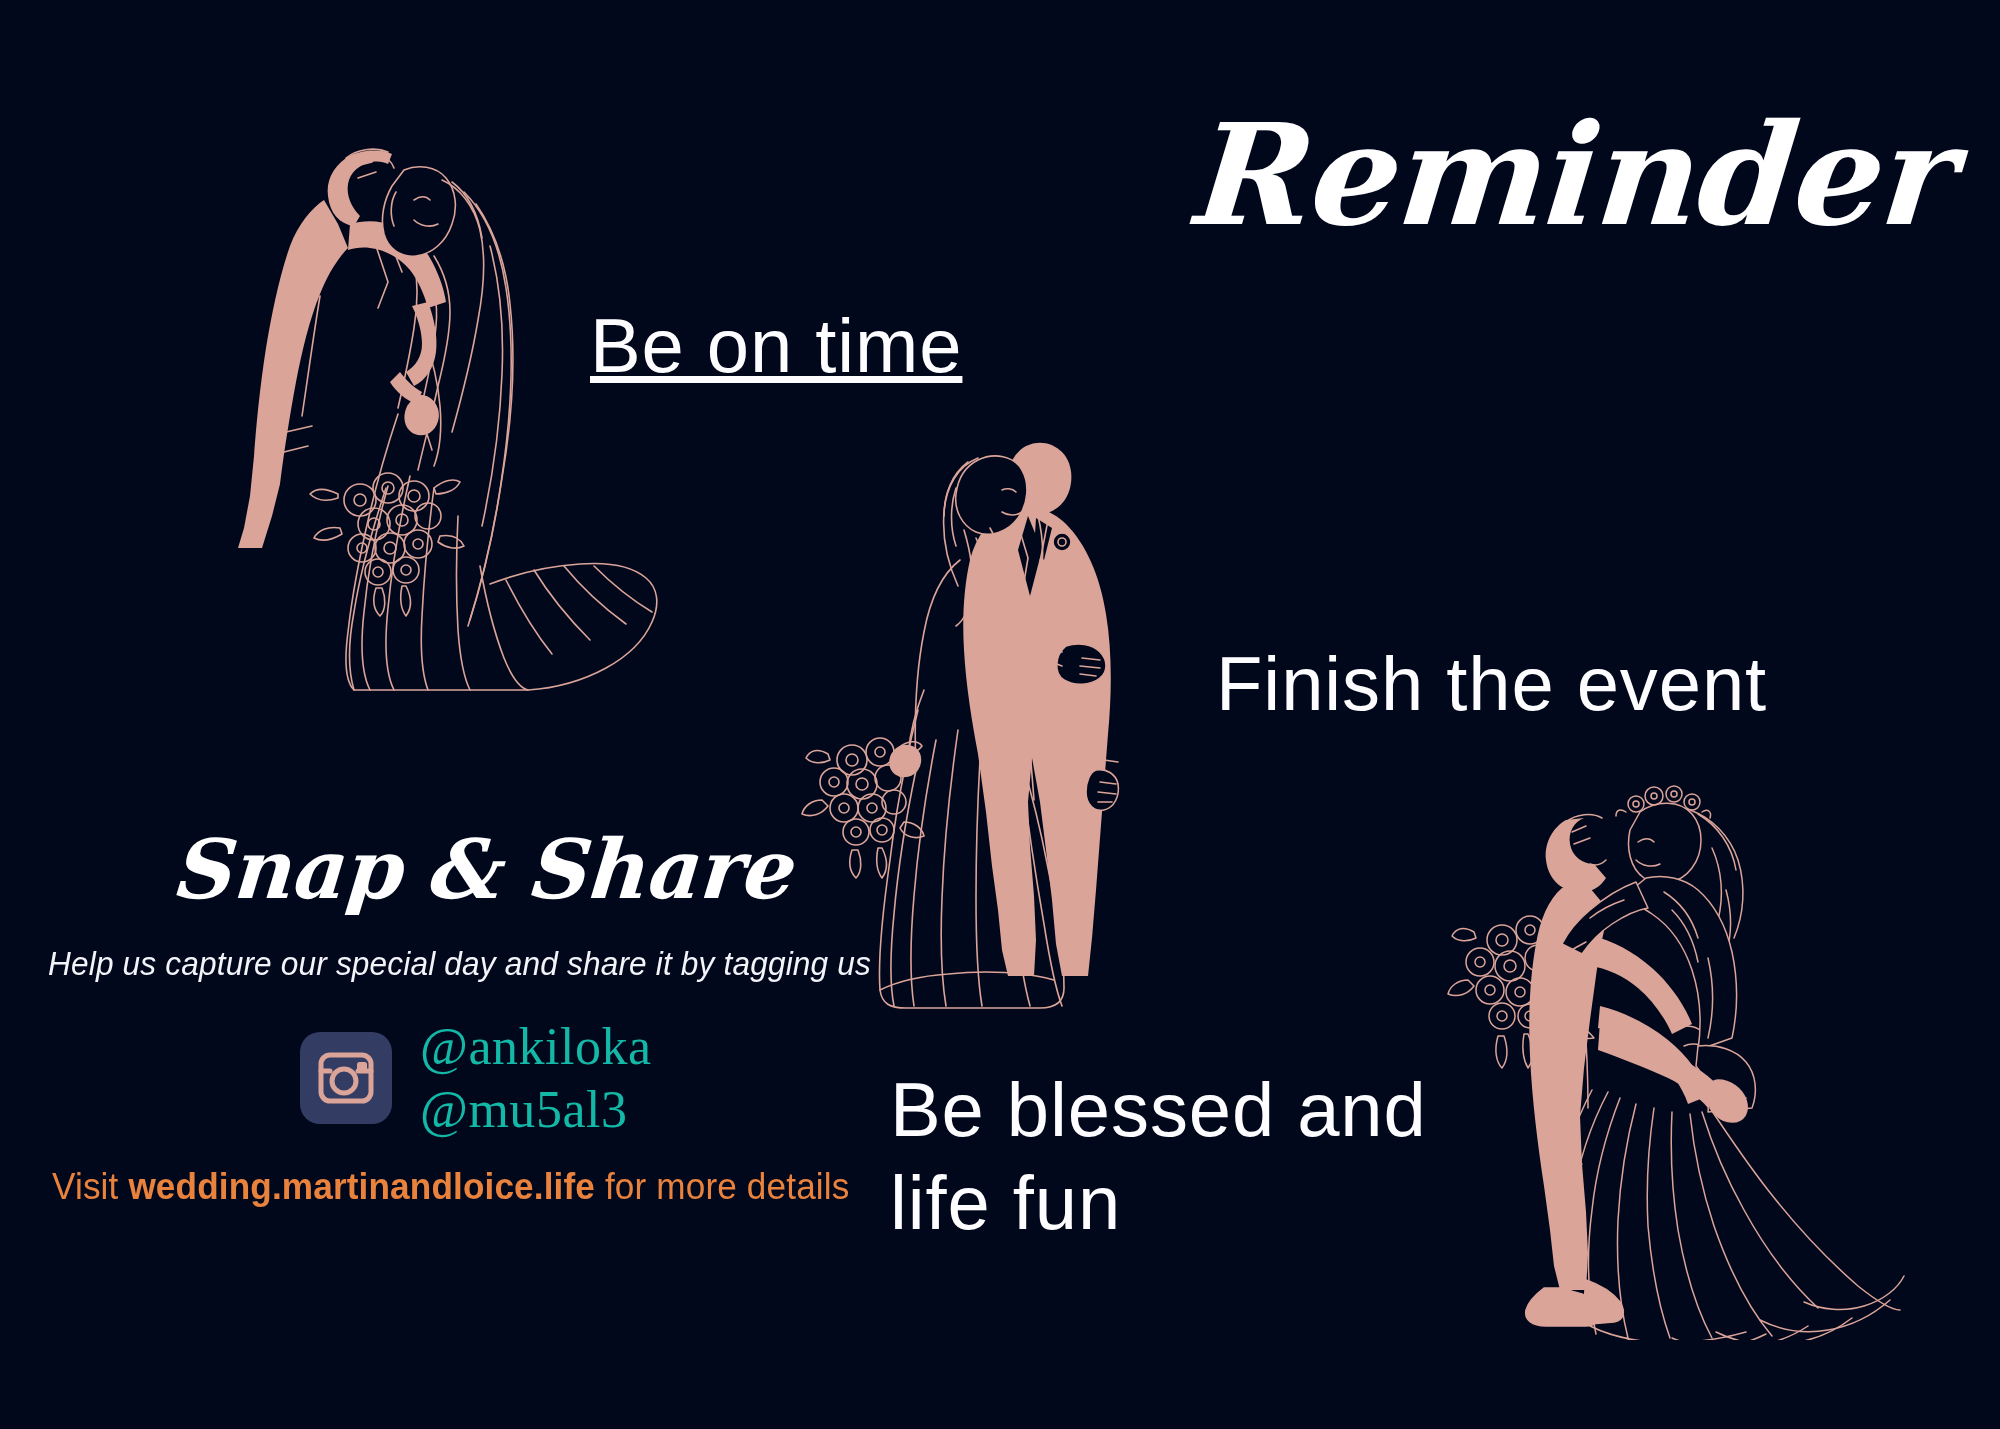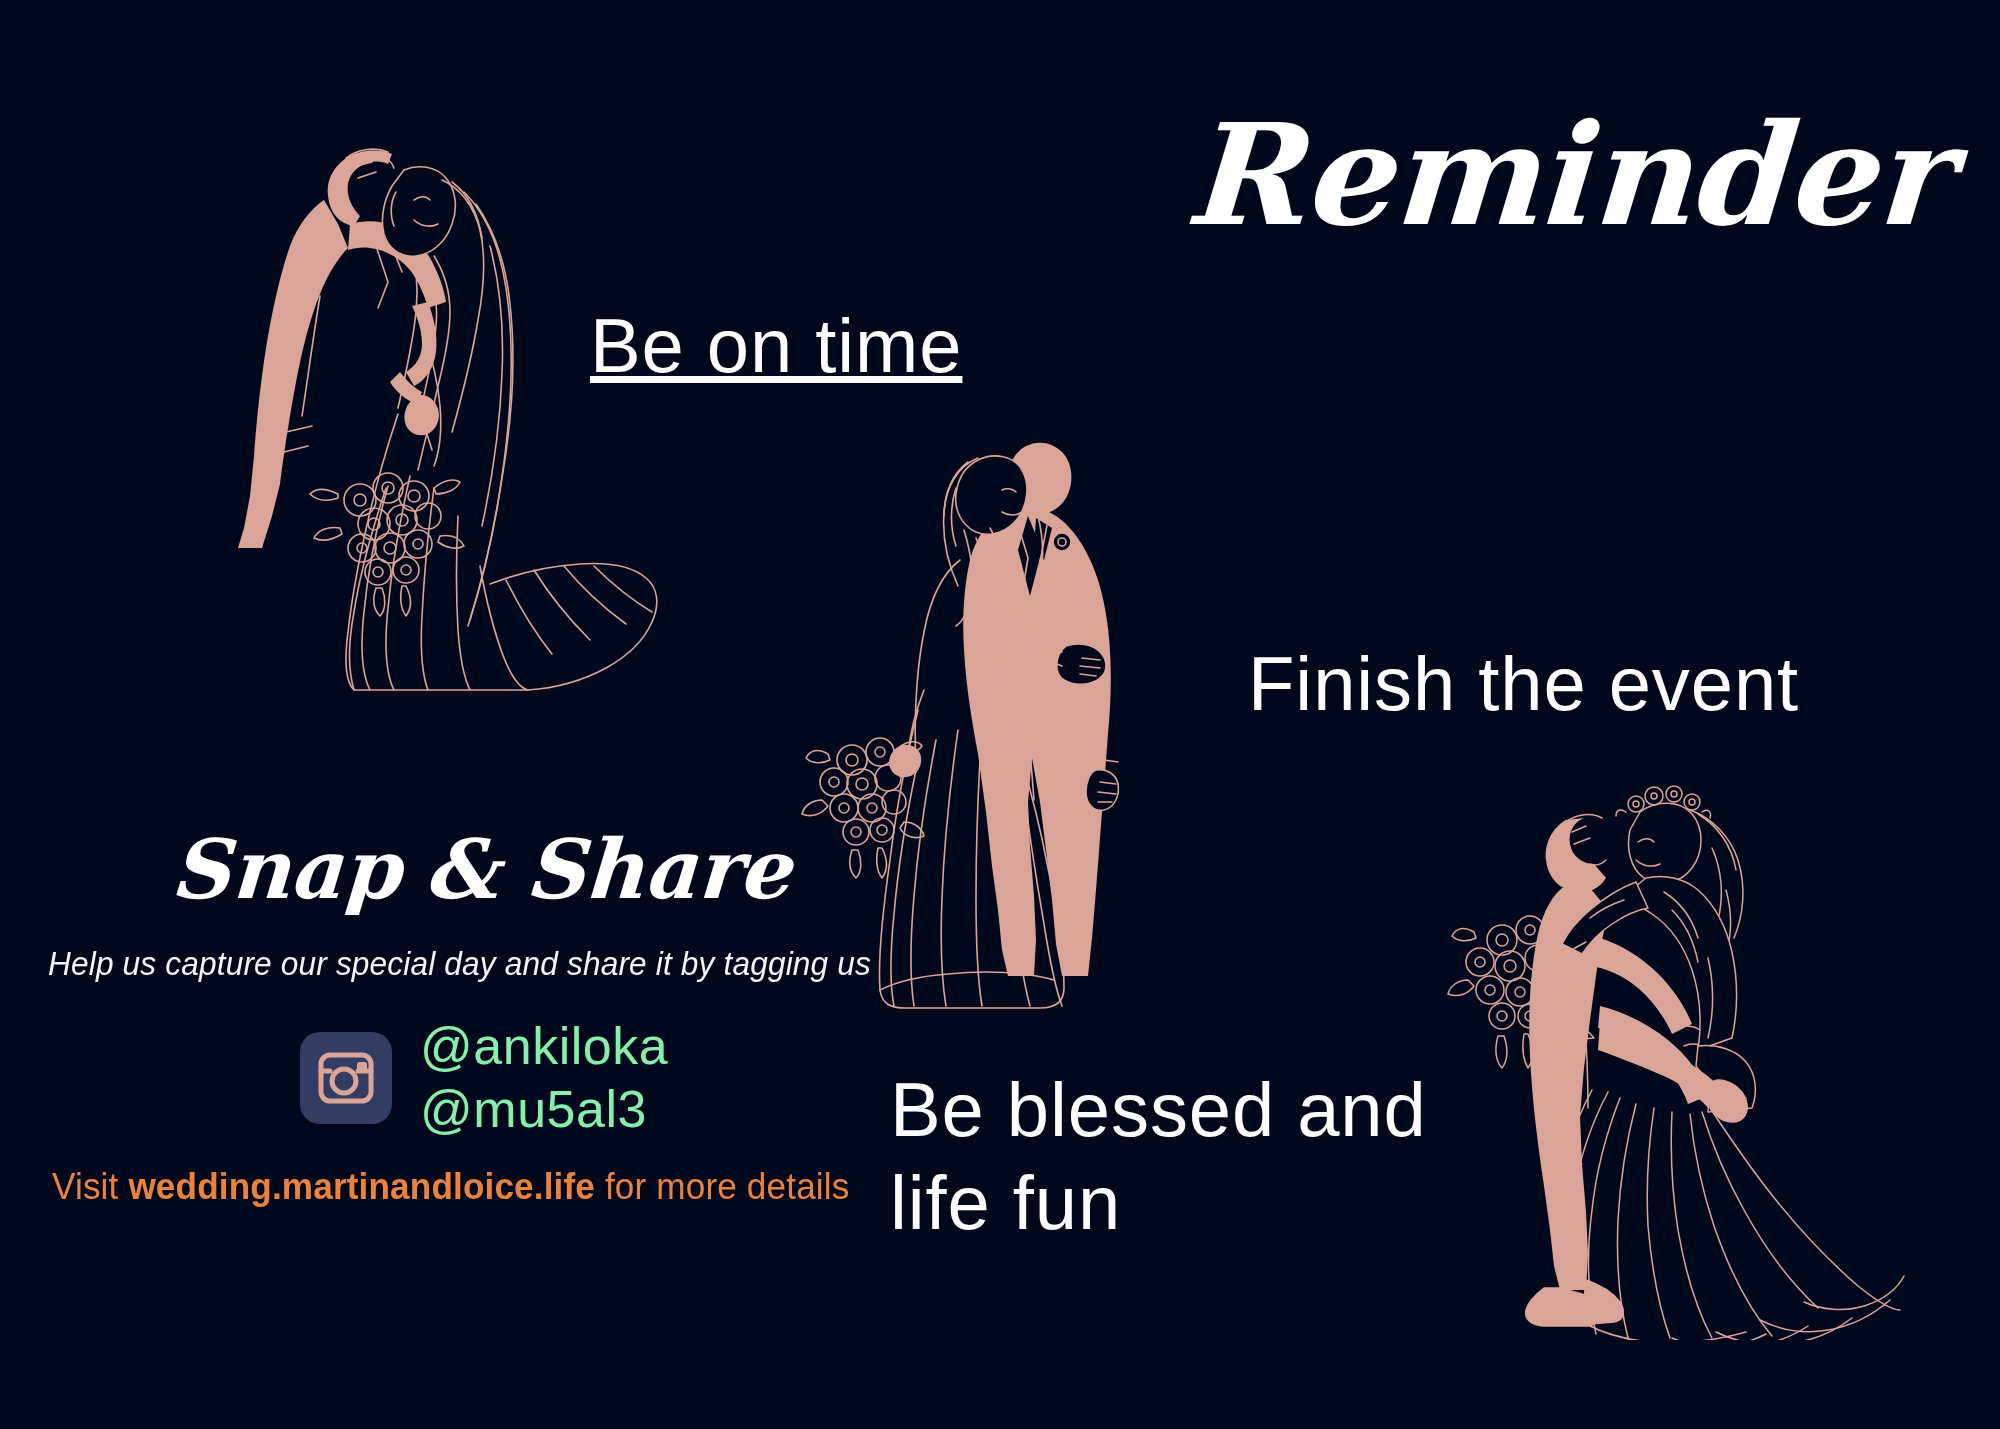--- a/index.html
+++ b/index.html
@@ -55,21 +55,20 @@
   #phrase-be-on-time {
     left: 590px;
     top: 300px;
     font-size: 76px;
     text-decoration: underline;
   }
   #phrase-finish-event {
     left: 1216px;
     top: 638px;
     font-size: 76px;
-    margin-left: 32px;
   }
   #phrase-be-blessed {
     left: 890px;
     top: 1064px;
     font-size: 76px;
     text-align: left;
     width: 600px;
     white-space: normal;
   }
   #phrase-be-blessed .ln {
@@ -109,24 +108,24 @@
     align-items: center;
     justify-content: center;
     flex: none;
   }
   #ig-handles {
     display: flex;
     flex-direction: column;
     gap: 2px;
   }
   .handle {
-    font-family: Liberation Sans, sans-serif;
+    font-family: Liberation Serif, serif;
     font-weight: 300;
     font-size: 52px;
-    color: #86efac;
+    color: #14b8a6;
     line-height: 1.18;
     letter-spacing: 0.01em;
     white-space: nowrap;
   }
 
   #visit-line {
     position: absolute;
     left: 52px;
     top: 1166px;
     font-family: "Liberation Sans Narrow", "Liberation Sans", sans-serif;

